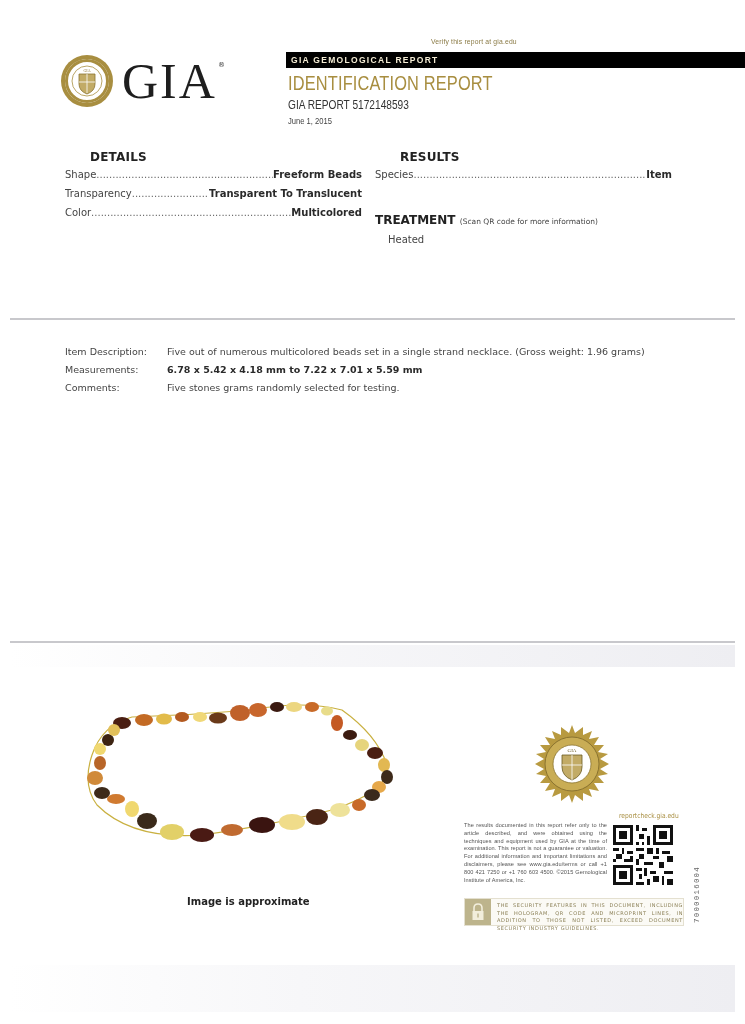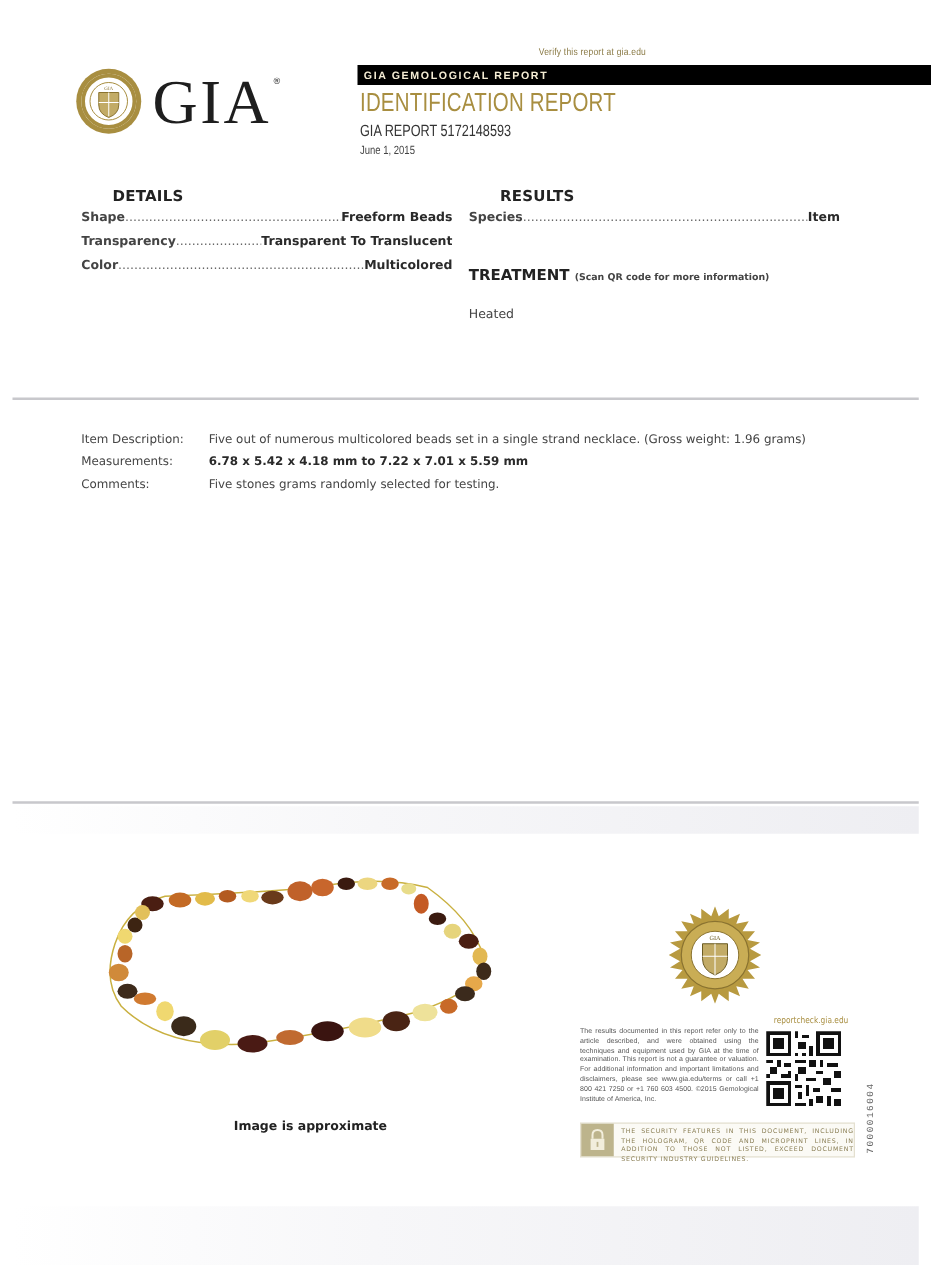--- a/index.html
+++ b/index.html
@@ -14,30 +14,30 @@
   .logo-reg { left: 218px; top: 61px; font-size: 7px; color: #333; }
   .gold-bar { left: 286px; top: 52px; width: 464px; height: 16px; background: #000000; }
   .gold-bar span { position: absolute; left: 5px; top: 3px; font-size: 8.5px; font-weight: bold; color: #f4ecd4; letter-spacing: 1.3px; font-family: "Liberation Sans", sans-serif; }
   .report-type { left: 288px; top: 71px; font-size: 21px; color: #a88e40; font-family: "Liberation Sans", sans-serif; transform: scaleX(0.78); transform-origin: left; letter-spacing: 0.2px; white-space: nowrap; }
   .report-num { left: 288px; top: 97px; font-size: 13px; color: #333; transform: scaleX(0.78); transform-origin: left; font-family: "Liberation Sans", sans-serif; white-space: nowrap; }
   .report-date { left: 288px; top: 115px; font-size: 9.5px; color: #444; transform: scaleX(0.8); transform-origin: left; font-family: "Liberation Sans", sans-serif; white-space: nowrap;}
 
   
   .sec-title { font-size: 12px; font-weight: bold; color: #222; letter-spacing: 0.2px; margin-left: 25px; }
   .kv-row { display: flex; align-items: baseline; font-size: 10px; height: 19px; color: #444; white-space: nowrap; overflow: hidden; }
-  .kv-row .k { flex: 0 0 auto; font-weight: bold; }
+  .kv-row .k { flex: 0 0 auto; }
   .kv-row .dots { flex: 1 1 auto; overflow: hidden; color: #666; letter-spacing: 0; }
   .kv-row .dots::before { content: "................................................................................................................................................................"; }
   .kv-row .v { flex: 0 0 auto; font-weight: bold; color: #2a2a2a; text-align: right; }
   .details { left: 65px; top: 150px; width: 297px; }
   .results { left: 375px; top: 150px; width: 297px; }
   .details .sec-title, .results .sec-title { margin-bottom: 5px; }
   .treat { left: 375px; top: 213px; font-size: 12px; font-weight: bold; color: #222; white-space: nowrap; }
-  .treat small { font-size: 7.5px; font-weight: bold; color: #444; }
-  .treat-val { left: 375px; top: 234px; font-size: 10px; color: #444; margin-top: 12px; }
+  .treat small { font-size: 7.5px; font-weight: normal; color: #444; }
+  .treat-val { left: 388px; top: 234px; font-size: 10px; color: #444; }
 
   .divider { left: 10px; width: 725px; height: 2px; background: #c8c8cc; }
 
   
   .info { left: 65px; top: 346px; width: 620px; }
   .info-row { display: flex; font-size: 9.5px; height: 18px; color: #444; white-space: nowrap; }
   .info-row .lbl { width: 102px; flex: 0 0 102px; }
   .info-row .val { flex: 1; }
   .info-row .val.bold { font-weight: bold; color: #2a2a2a; }
 

